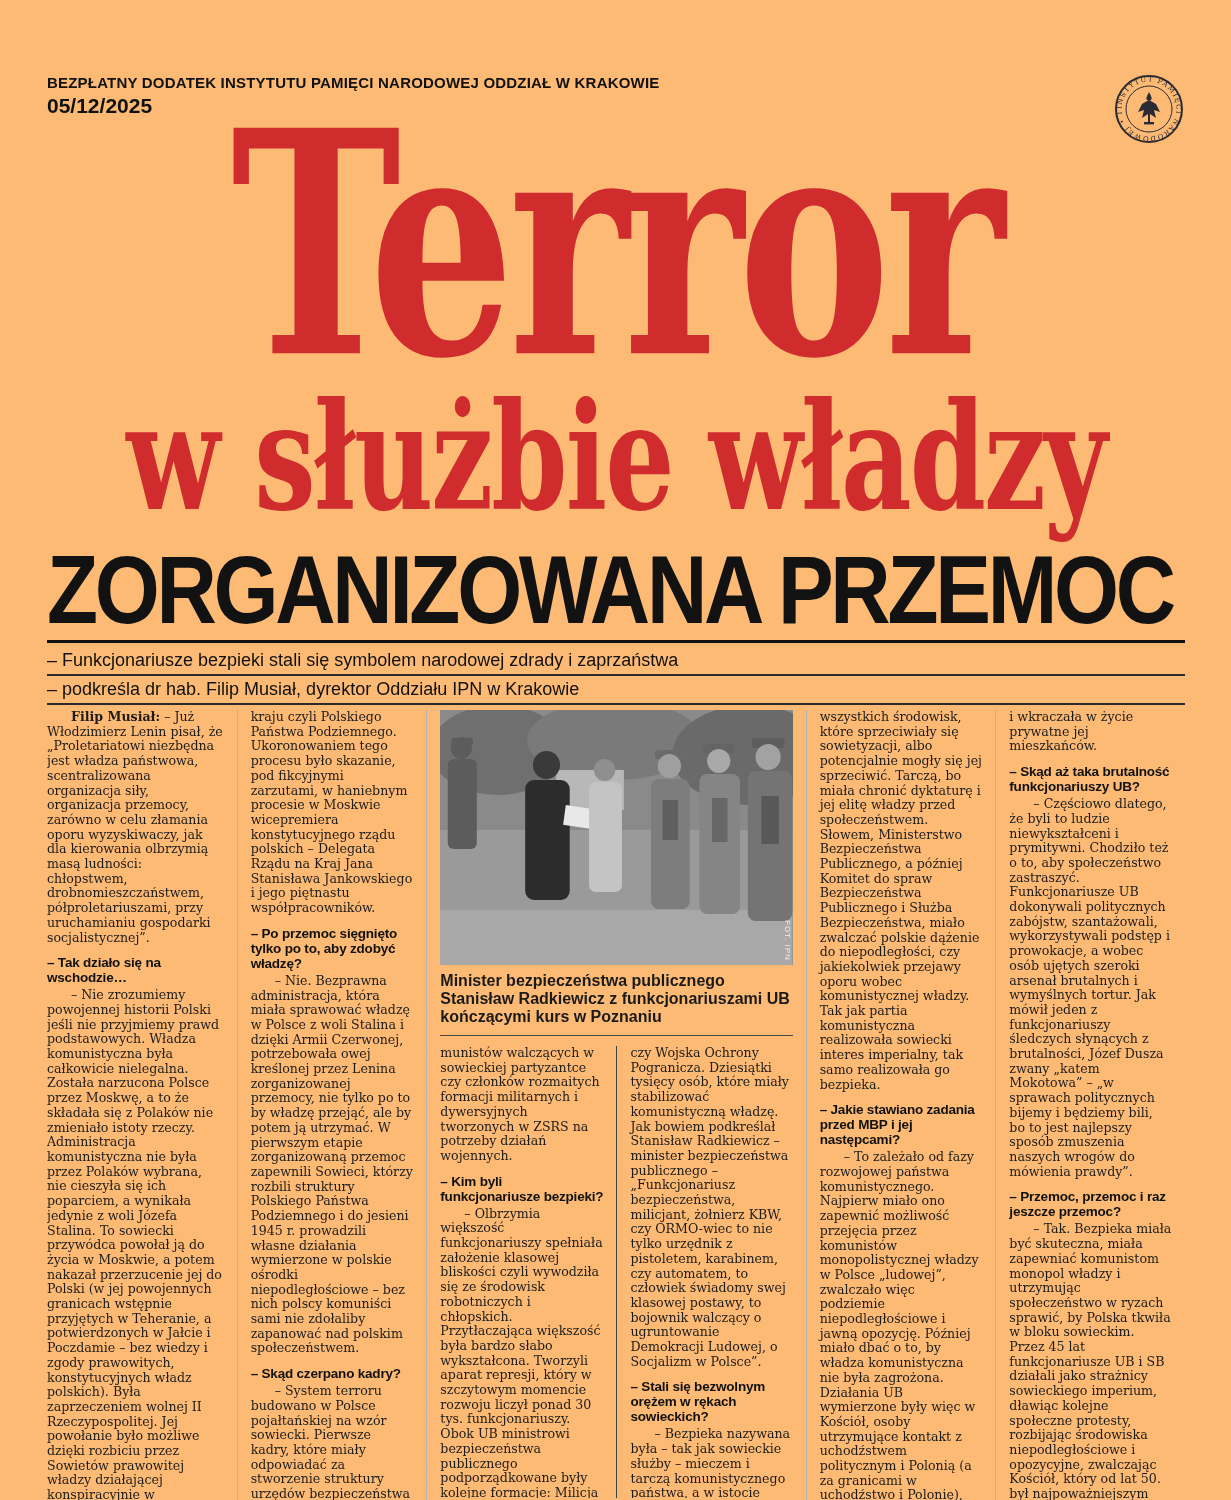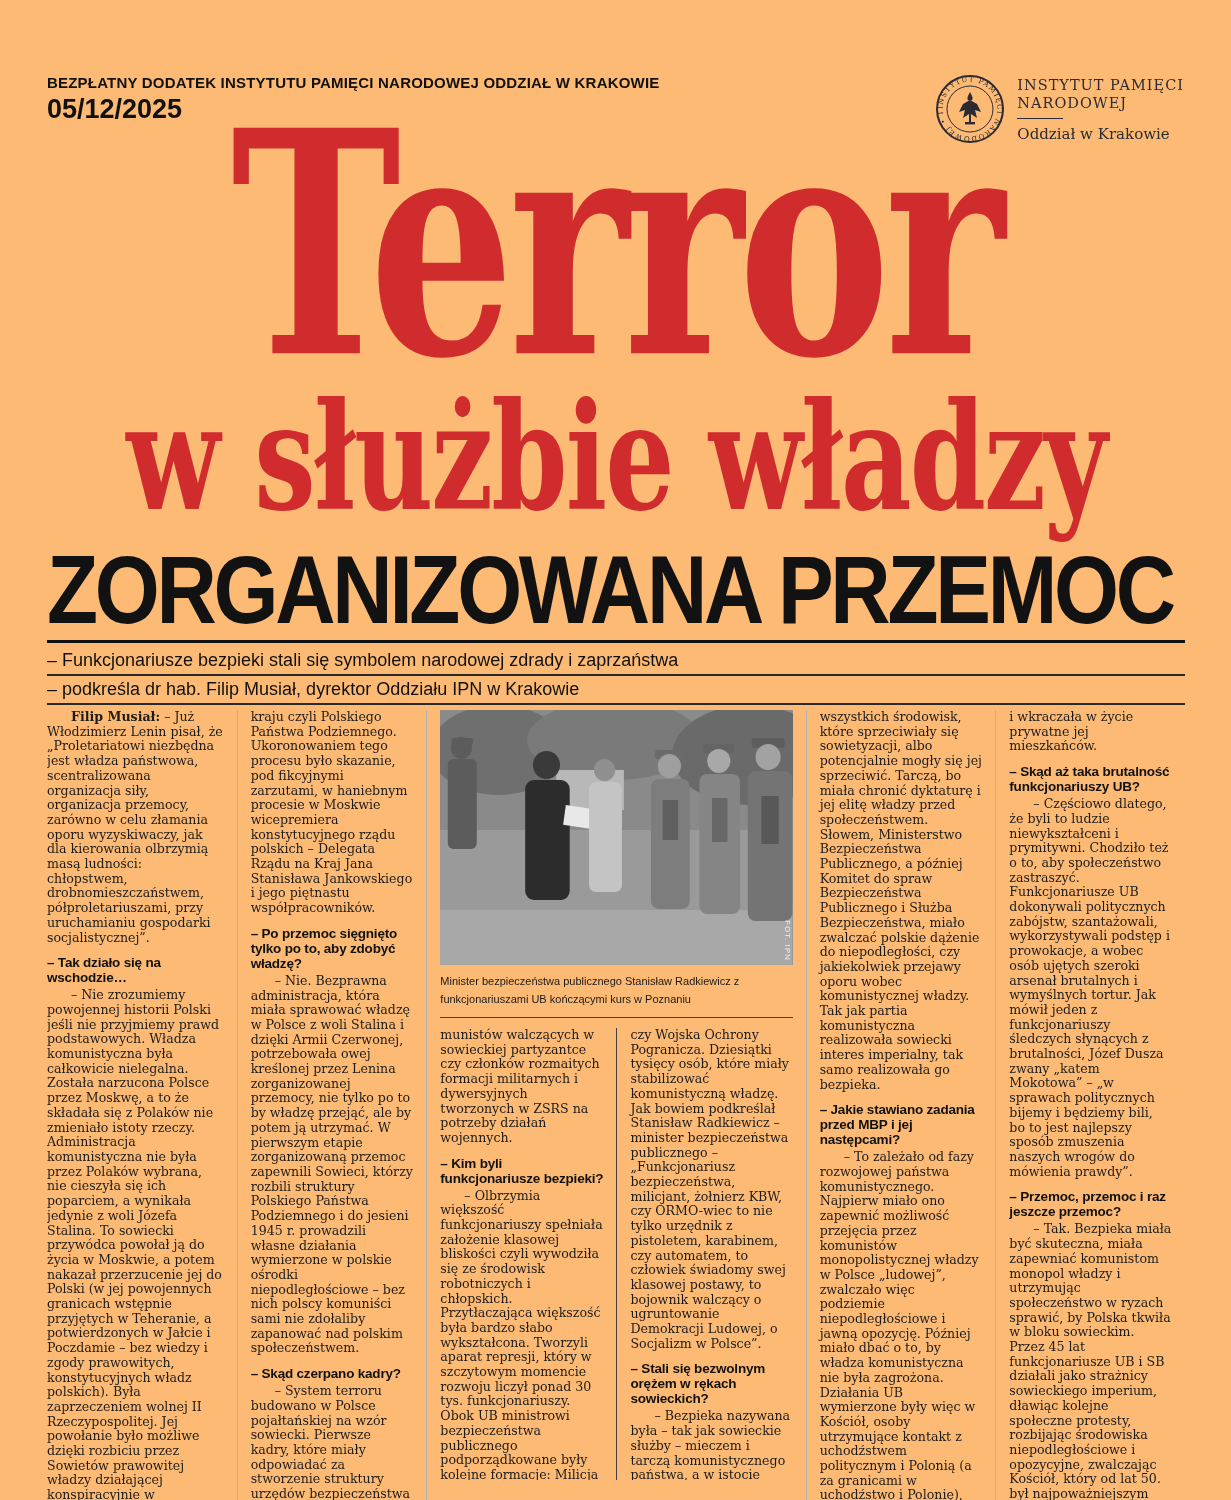--- a/index.html
+++ b/index.html
@@ -8,21 +8,21 @@
     position:relative; width:1231px; height:1500px; background:#fdba74;
     margin:0 auto; overflow:hidden; color:#1c1c1c;
     font-family:"DejaVu Serif", serif;
   }
   
   .masthead { position:absolute; top:74px; left:47px; right:47px;
     display:flex; justify-content:space-between; align-items:flex-start; }
   .tagline { font-family:"Liberation Sans", sans-serif; font-weight:bold;
     font-size:15px; letter-spacing:0.2px; color:#111; }
   .issue-date { font-family:"Liberation Sans", sans-serif; font-weight:bold;
-    font-size:27px; margin-top:3px; color:#111; }
+    font-size:21px; margin-top:3px; color:#111; }
   .logo { display:flex; gap:12px; align-items:center; }
   .logo-text { border-left:0; }
   .logo-org { font-family:"DejaVu Serif", serif; font-size:14.5px; letter-spacing:1px;
     color:#2b2b33; line-height:18px; }
   .logo-sep { width:46px; border-top:1.5px solid #2b2b33; margin:6px 0 6px 0; }
   .logo-branch { font-family:"DejaVu Serif", serif; font-size:15px; color:#2b2b33; }
   .title1 { position:absolute; top:118px; left:0; width:100%; text-align:center; }
   .title1 span { display:inline-block; font-family:"DejaVu Serif", serif; font-weight:bold;
     font-size:238px; line-height:0.82; transform:scale(0.96,1.30); transform-origin:center top;
     letter-spacing:-6px; }
@@ -44,22 +44,22 @@
   .standfirst .sf-line { line-height:27px; border-bottom:2px solid #2a2a2a; }
   
   .body { position:absolute; top:710px; left:47px; width:1138px; height:790px;
     display:grid; grid-template-columns:repeat(6,1fr); }
   .col { padding:0 13px; border-left:1px solid #b3b3b3; overflow:hidden; }
   .col.first { border-left:none; padding-left:0; }
   .photo-cell { grid-column:3 / 5; border-left:1px solid #b3b3b3; padding:0 13px; overflow:hidden; }
   .photo-frame { position:relative; width:100%; height:255px; background:#8c8c8c; overflow:hidden; }
   .photo-credit { position:absolute; right:1px; bottom:4px; writing-mode:vertical-rl;
     font-family:"Liberation Sans", sans-serif; font-size:8px; color:#f0f0f0; letter-spacing:1px; }
-  .caption { font-family:"Liberation Sans", sans-serif; font-weight:normal;
-    font-size:11px; line-height:18px; color:#1a1a1a; margin:7px 0 9px 0; }
+  .caption { font-family:"Liberation Sans", sans-serif; font-weight:bold;
+    font-size:16px; line-height:18px; color:#1a1a1a; margin:7px 0 9px 0; }
   .caption-rule { border-top:1.5px solid #444; margin-bottom:10px; }
   .subcols { display:grid; grid-template-columns:1fr 1fr; height:452px; }
   .subcol { overflow:hidden; padding-right:13px; }
   .subcol + .subcol { border-left:1px solid #404040; padding-right:0; padding-left:13px; }
   p.q { font-family:"Liberation Sans", sans-serif; font-weight:bold;
     font-size:13.5px; line-height:15px; letter-spacing:-0.2px; margin:10px 0 3px 0; color:#111; }
   p.a { font-family:"DejaVu Serif", serif; font-size:12.6px; line-height:14.7px; margin:0; color:#1c1c1c; }
   p.a.ind { text-indent:24px; }
   p.first-block { margin-top:0; }
   .lead { font-weight:bold; }
@@ -85,26 +85,20 @@
           <textPath href="#sealPath">INSTYTUT PAMIĘCI NARODOWEJ • INSTYTUT PAMIĘCI NARODOWEJ •</textPath>
         </text>
 
         <g fill="#2b2b33">
           <polygon points="35,18 37,22 33,22"></polygon>
           <circle cx="35" cy="24" r="2.6"></circle>
           <polygon points="35,26 42,30 46,38 40,36 42,44 36,40 36,48 34,48 34,40 28,44 30,36 24,38 28,30"></polygon>
           <rect x="30" y="48" width="10" height="2.4"></rect>
         </g>
       </svg>
-      <div class="logo-text">
-        <div class="logo-org">INSTYTUT PAMIĘCI</div>
-        <div class="logo-org">NARODOWEJ</div>
-        <div class="logo-sep"></div>
-        <div class="logo-branch">Oddział w Krakowie</div>
-      </div>
     </div>
   </div>
 
   <div class="title1">
     <span style="color:#d02c2e">Terror</span>
   </div>
   <div class="title2">
     <span style="color:#d02c2e">w służbie władzy</span>
   </div>
 

